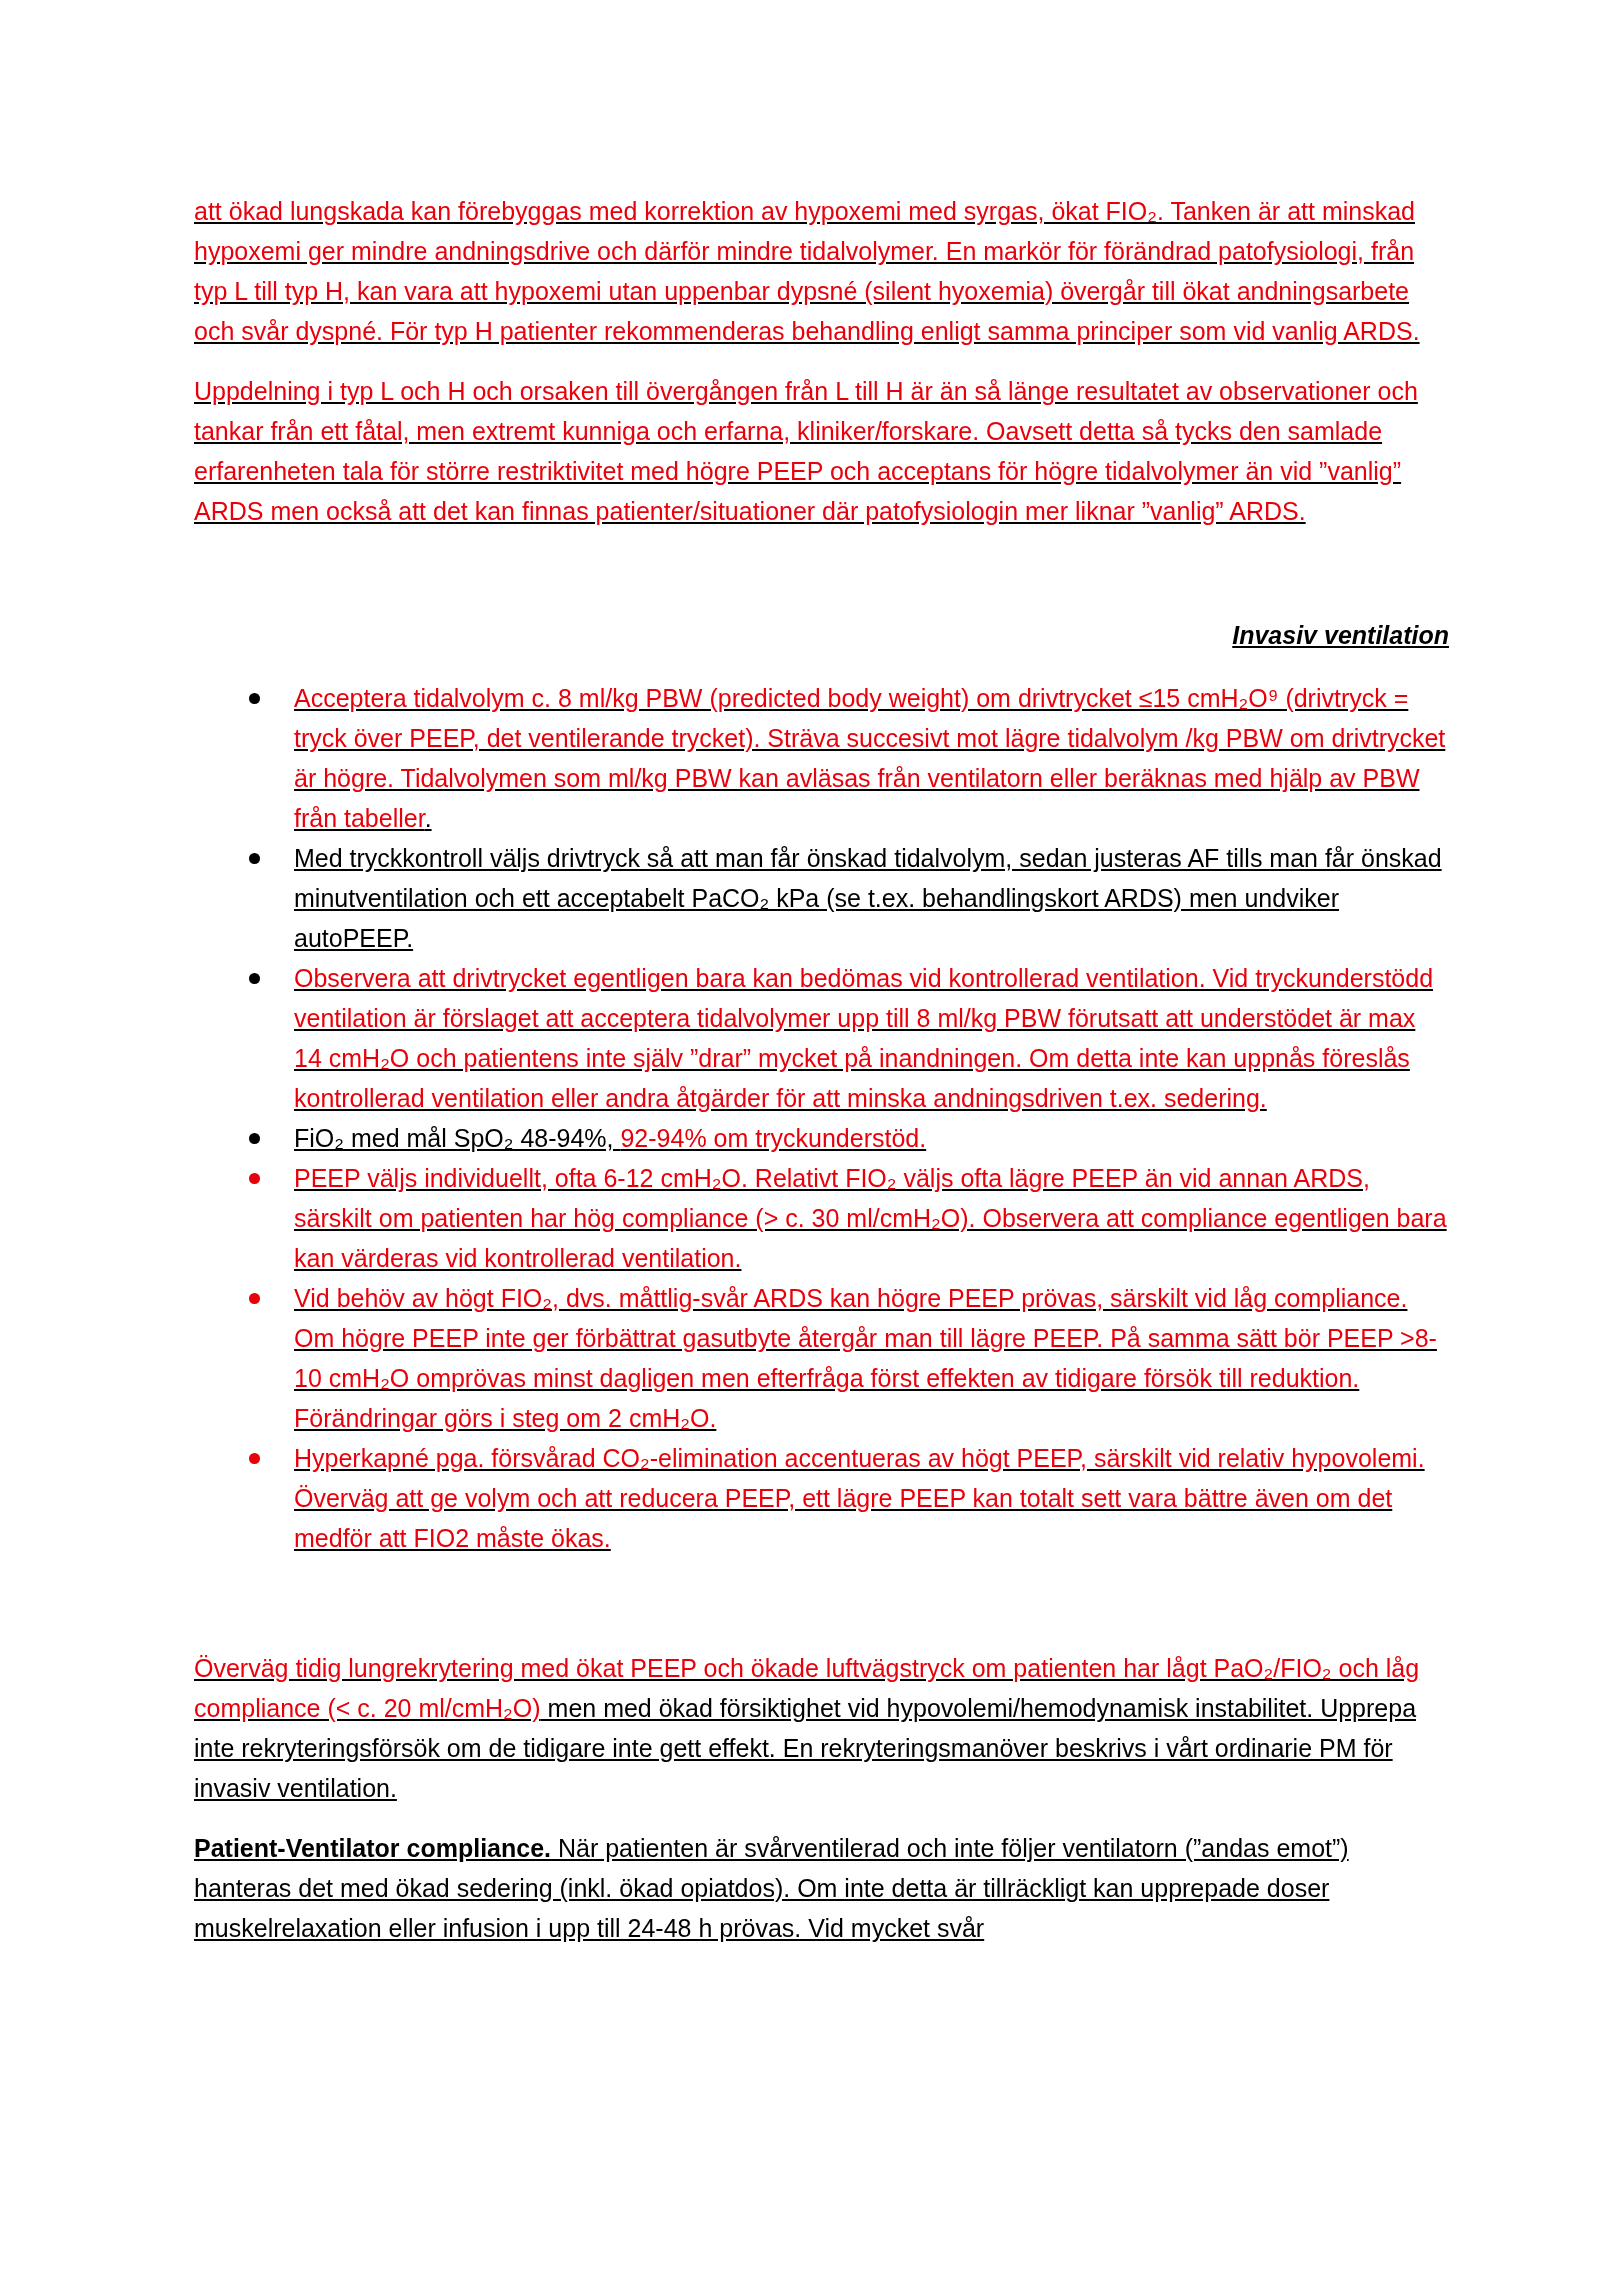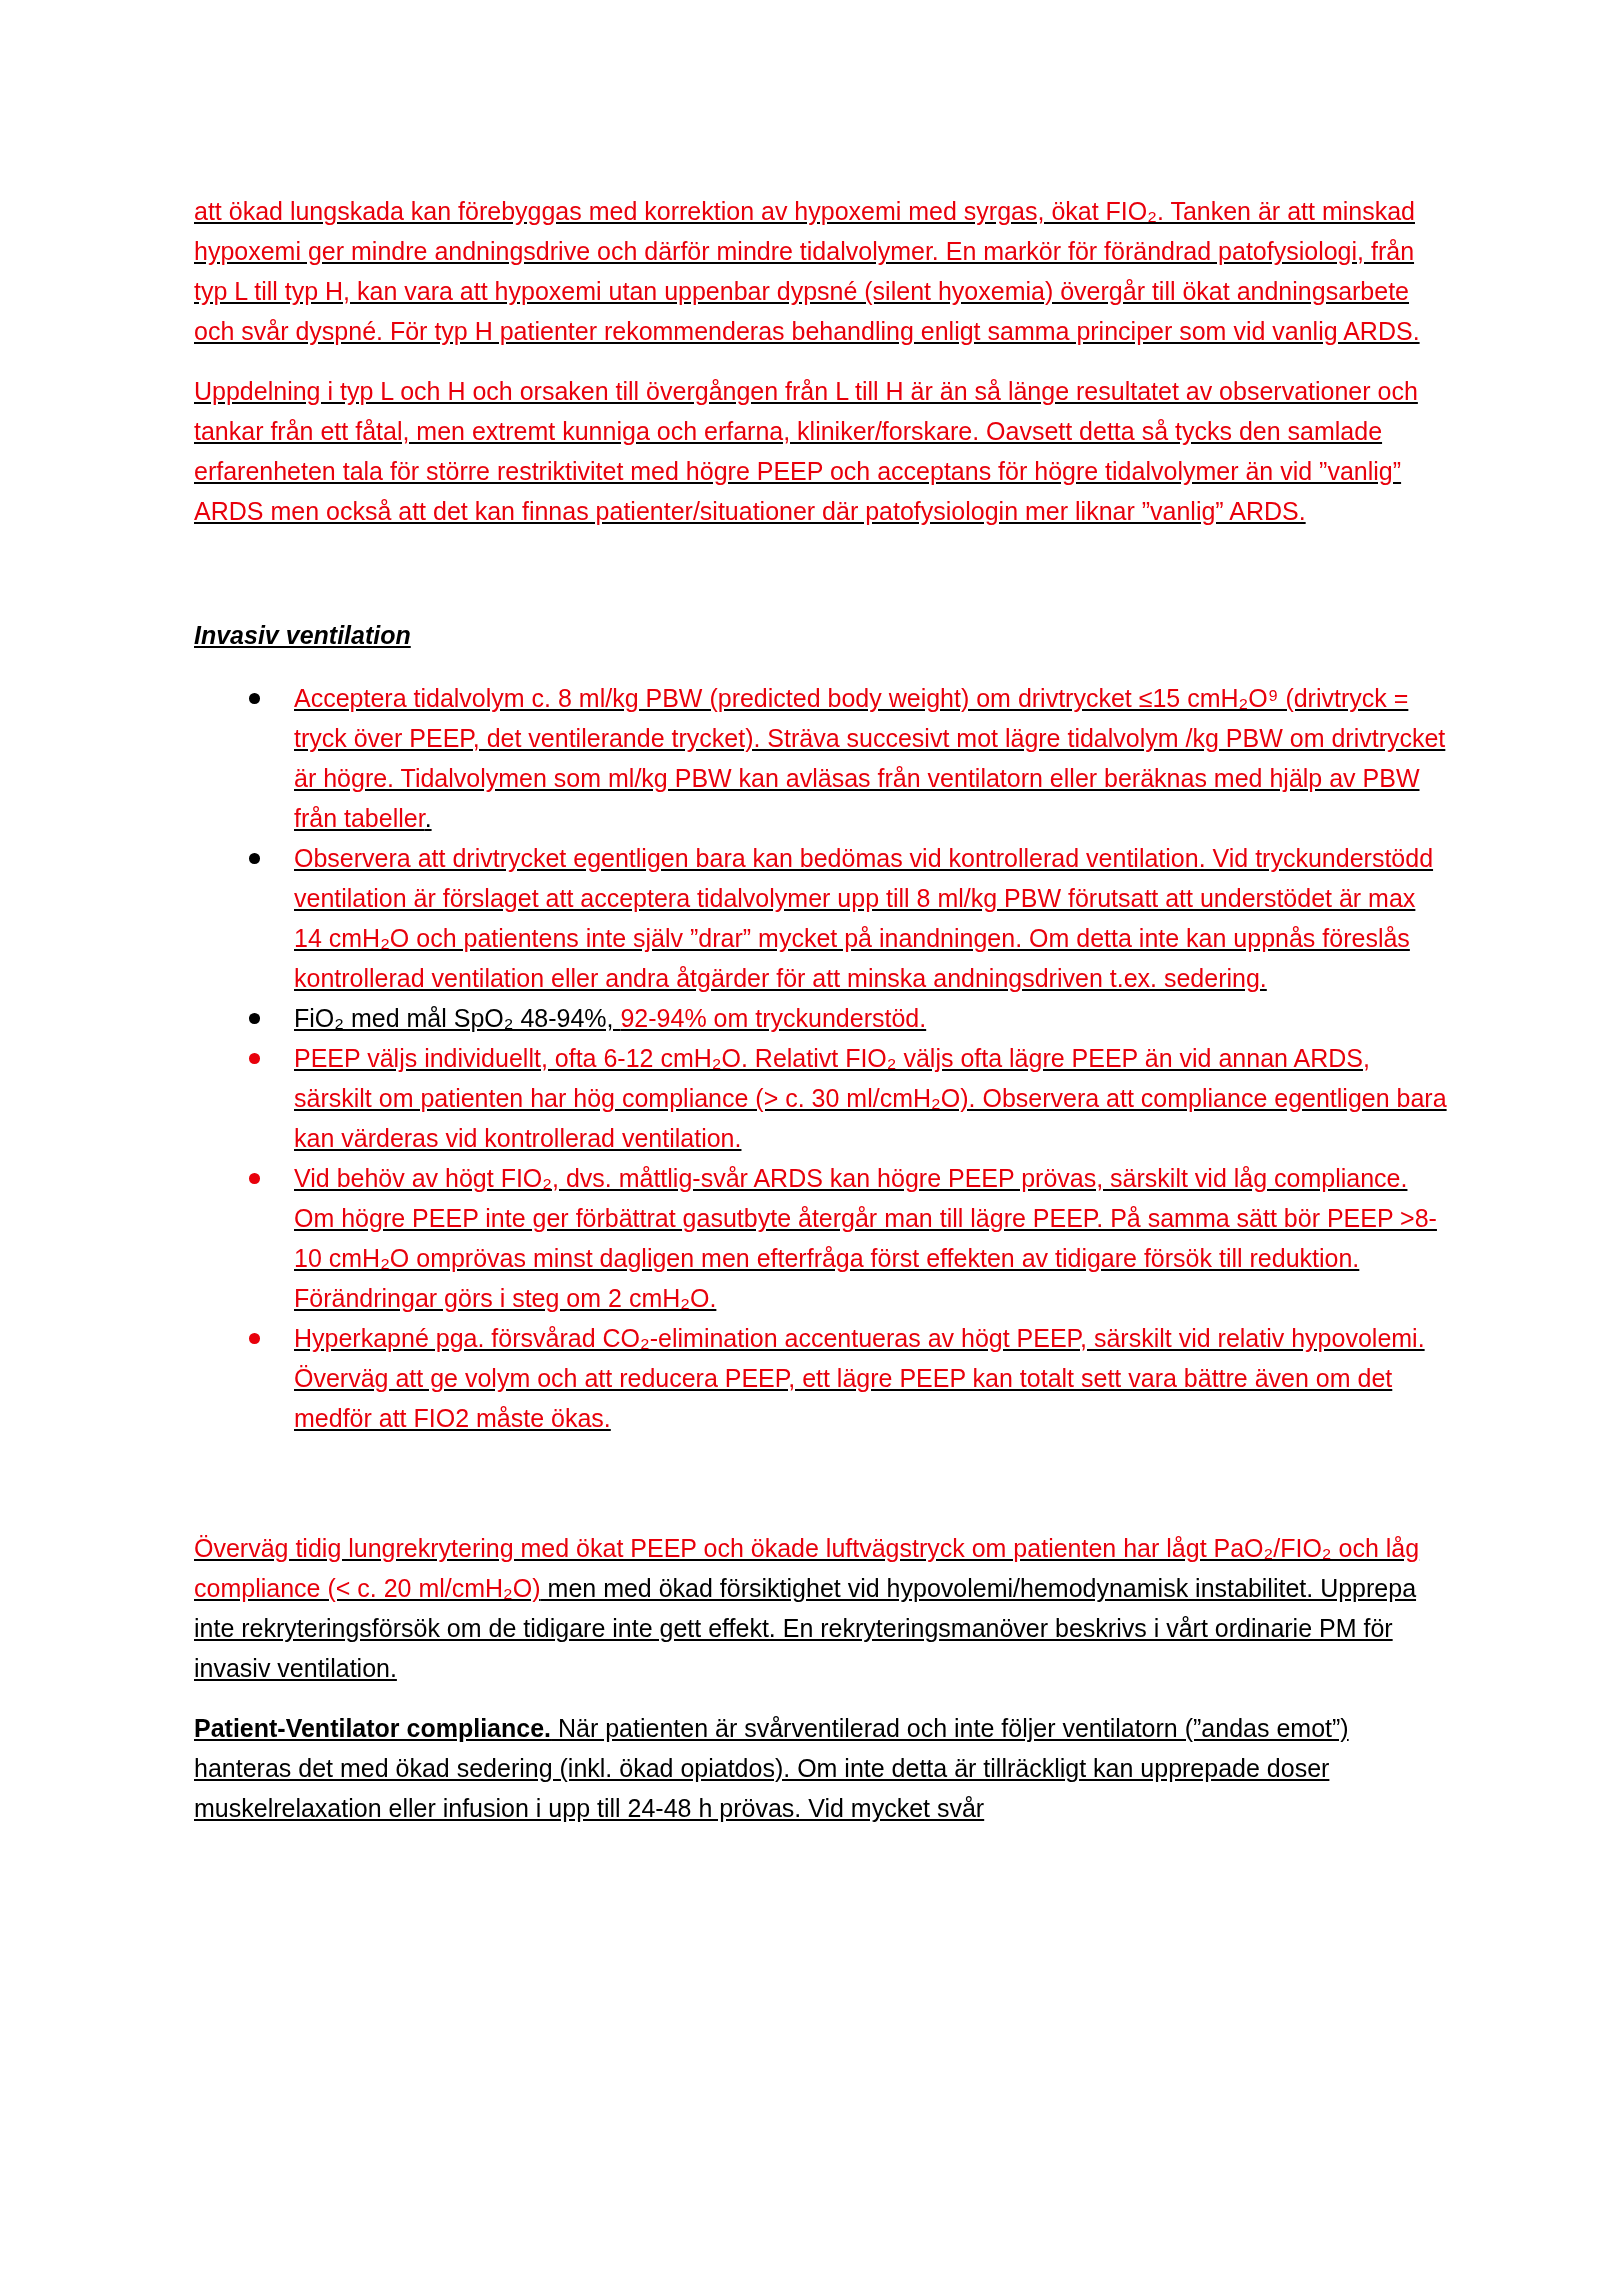--- a/index.html
+++ b/index.html
@@ -6,21 +6,21 @@
     body { width: 1623px; height: 2295px; position: relative; overflow: hidden; }
     .page {
       position: absolute; left: 194px; top: 191px; width: 1255px;
       font-family: "Liberation Sans", sans-serif;
       font-size: 25px; line-height: 40px; color: #000000; text-decoration: underline;
     }
     .red { color: #e8000b; }
     .black { color: #000000; }
     p { margin: 0; }
     .para { margin-bottom: 20px; }
-    .heading { font-style: italic; font-weight: bold; margin-top: 84px; margin-bottom: 23px; }
+    .heading { font-style: italic; font-weight: bold; margin-top: 84px; margin-bottom: 23px; text-align: right; }
     ul.bullets { list-style: none; margin: 0; padding: 0; }
     ul.bullets li { position: relative; padding-left: 100px; }
     ul.bullets li .bullet {
       position: absolute; left: 55px; top: 15.3px; width: 10.7px; height: 10.7px;
       border-radius: 50%; background: #000000;
     }
     ul.bullets li .bullet.red-b { background: #e8000b; }
     .spacer-after-list { height: 90px; }
     b.bold { font-weight: bold; }
   </style>
@@ -31,20 +31,24 @@
 
   <p class="para red">att ökad lungskada kan förebyggas med korrektion av hypoxemi med syrgas, ökat FIO₂. Tanken är att minskad hypoxemi ger mindre andningsdrive och därför mindre tidalvolymer. En markör för förändrad patofysiologi, från typ L till typ H, kan vara att hypoxemi utan uppenbar dypsné (silent hyoxemia) övergår till ökat andningsarbete och svår dyspné. För typ H patienter rekommenderas behandling enligt samma principer som vid vanlig ARDS.</p>
   <p class="para red">Uppdelning i typ L och H och orsaken till övergången från L till H är än så länge resultatet av observationer och tankar från ett fåtal, men extremt kunniga och erfarna, kliniker/forskare. Oavsett detta så tycks den samlade erfarenheten tala för större restriktivitet med högre PEEP och acceptans för högre tidalvolymer än vid ”vanlig” ARDS men också att det kan finnas patienter/situationer där patofysiologin mer liknar ”vanlig” ARDS.</p>
 
   <p class="heading">Invasiv ventilation</p>
 
   <ul class="bullets">
     <li>
       <span class="bullet"></span>
       <span class="red">Acceptera tidalvolym c. 8 ml/kg PBW (predicted body weight) om drivtrycket ≤15 cmH₂O⁹ (drivtryck = tryck över PEEP, det ventilerande trycket). Sträva succesivt mot lägre tidalvolym /kg PBW om drivtrycket är högre. Tidalvolymen som ml/kg PBW kan avläsas från ventilatorn eller beräknas med hjälp av PBW från tabeller</span><span class="black">.</span>
+    </li>
+    <li>
+      <span class="bullet"></span>
+      <span class="black">Med tryckkontroll väljs drivtryck så att man får önskad tidalvolym, sedan justeras AF tills man får önskad minutventilation och ett acceptabelt PaCO₂ kPa (se t.ex. behandlingskort ARDS) men undviker autoPEEP.</span>
     </li>
     <li>
       <span class="bullet"></span>
       <span class="red">Observera att drivtrycket egentligen bara kan bedömas vid kontrollerad ventilation. Vid tryckunderstödd ventilation är förslaget att acceptera tidalvolymer upp till 8 ml/kg PBW förutsatt att understödet är max 14 cmH₂O och patientens inte själv ”drar” mycket på inandningen. Om detta inte kan uppnås föreslås kontrollerad ventilation eller andra åtgärder för att minska andningsdriven t.ex. sedering.</span>
     </li>
     <li>
       <span class="bullet"></span>
       <span class="black">FiO₂ med mål SpO₂ 48-94%, </span><span class="red">92-94% om tryckunderstöd.</span>
     </li>
     <li>

